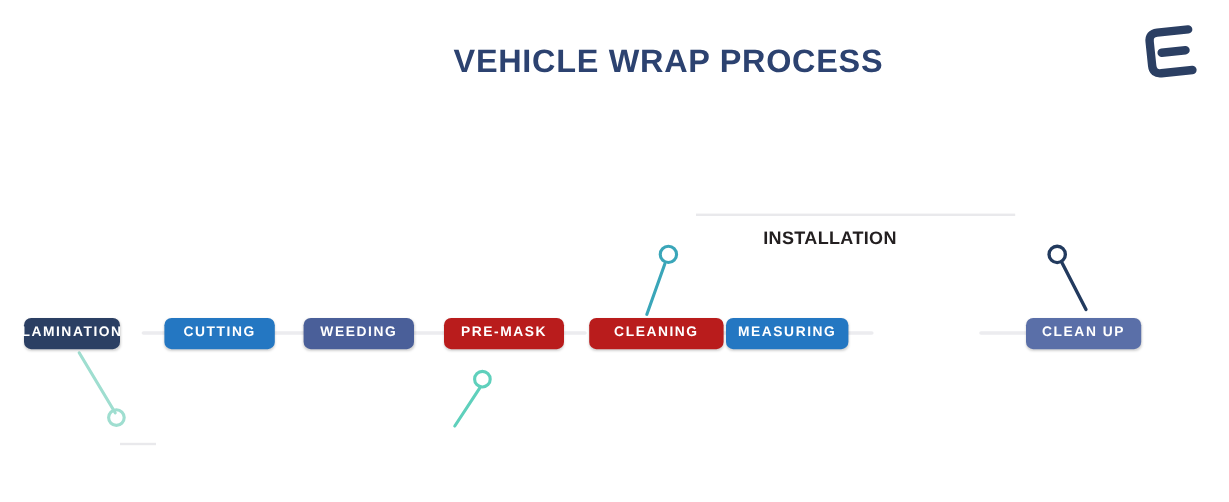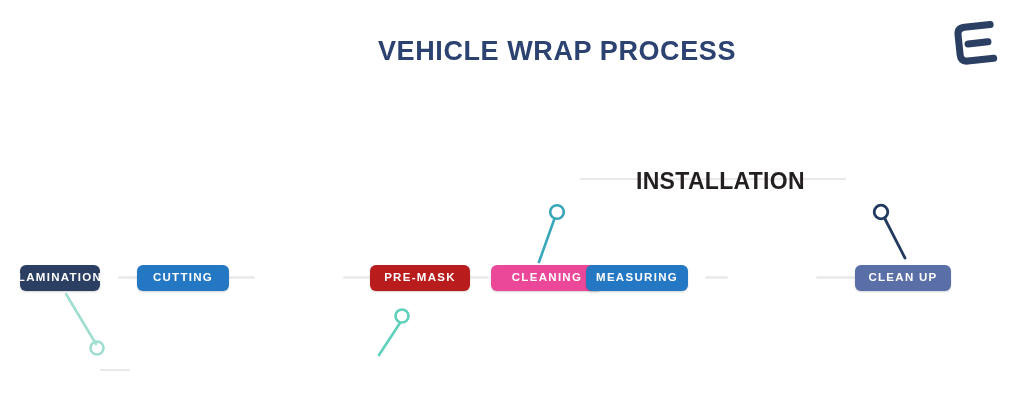--- a/index.html
+++ b/index.html
@@ -71,25 +71,26 @@
     letter-spacing: 1.3px;
     color: #ffffff;
     white-space: nowrap;
     line-height: 1;
   }
 
   
   .group-label {
     position: absolute;
     font-family: "Liberation Sans", sans-serif;
-    font-size: 23px;
+    font-size: 15px;
     font-weight: bold;
     letter-spacing: 0.3px;
     color: #231f20;
     white-space: nowrap;
+    margin-top: 22px;
   }
   .group-rule {
     position: absolute;
     height: 2px;
     background: #e9e9ec;
   }
 
   
   #leaders {
     position: absolute;
@@ -149,30 +150,33 @@
   </svg>
 
   <div class="step" style="left:20px; width:80px; background:#2b3f63;">
     <span class="step-label">LAMINATION</span>
   </div>
 
   <div class="step" style="left:137px; width:92px; background:#2477c2;">
     <span class="step-label">CUTTING</span>
   </div>
 
+  <div class="step" style="left:253px; width:92px; background:#4a5f99;">
+    <span class="step-label">WEEDING</span>
+  </div>
 
   <div class="step" style="left:370px; width:100px; background:#b91c1c;">
     <span class="step-label">PRE-MASK</span>
   </div>
 
-  <div class="step" style="left:491px; width:112px; background:#ec4899;">
+  <div class="step" style="left:491px; width:112px; background:#b91c1c;">
     <span class="step-label">CLEANING</span>
   </div>
 
-  <div class="step" style="left:586px; width:102px; background:#2477c2;">
+  <div class="step" style="left:605px; width:102px; background:#2477c2;">
     <span class="step-label">MEASURING</span>
   </div>
 
 
   <div class="step" style="left:855px; width:96px; background:#5a6fa8;justify-content:center;">
     <span class="step-label">CLEAN UP</span>
   </div>
 
 </div>
 

